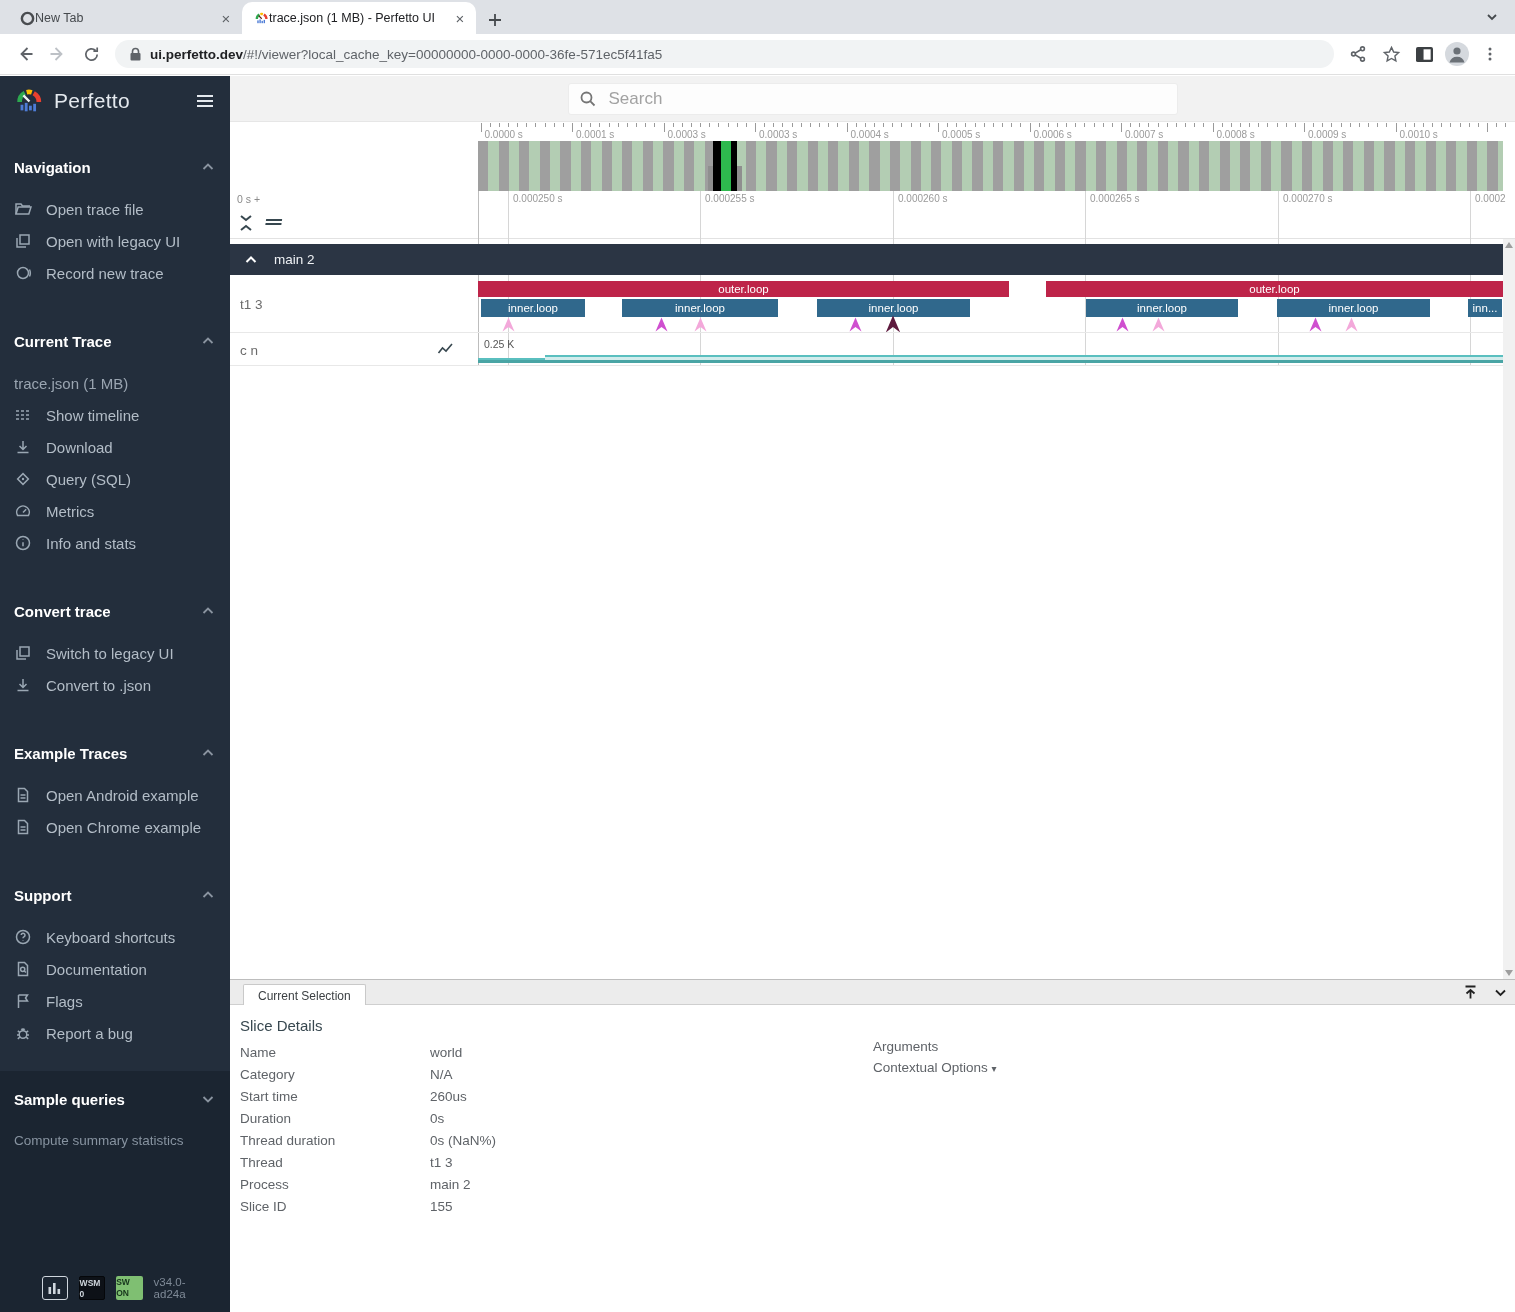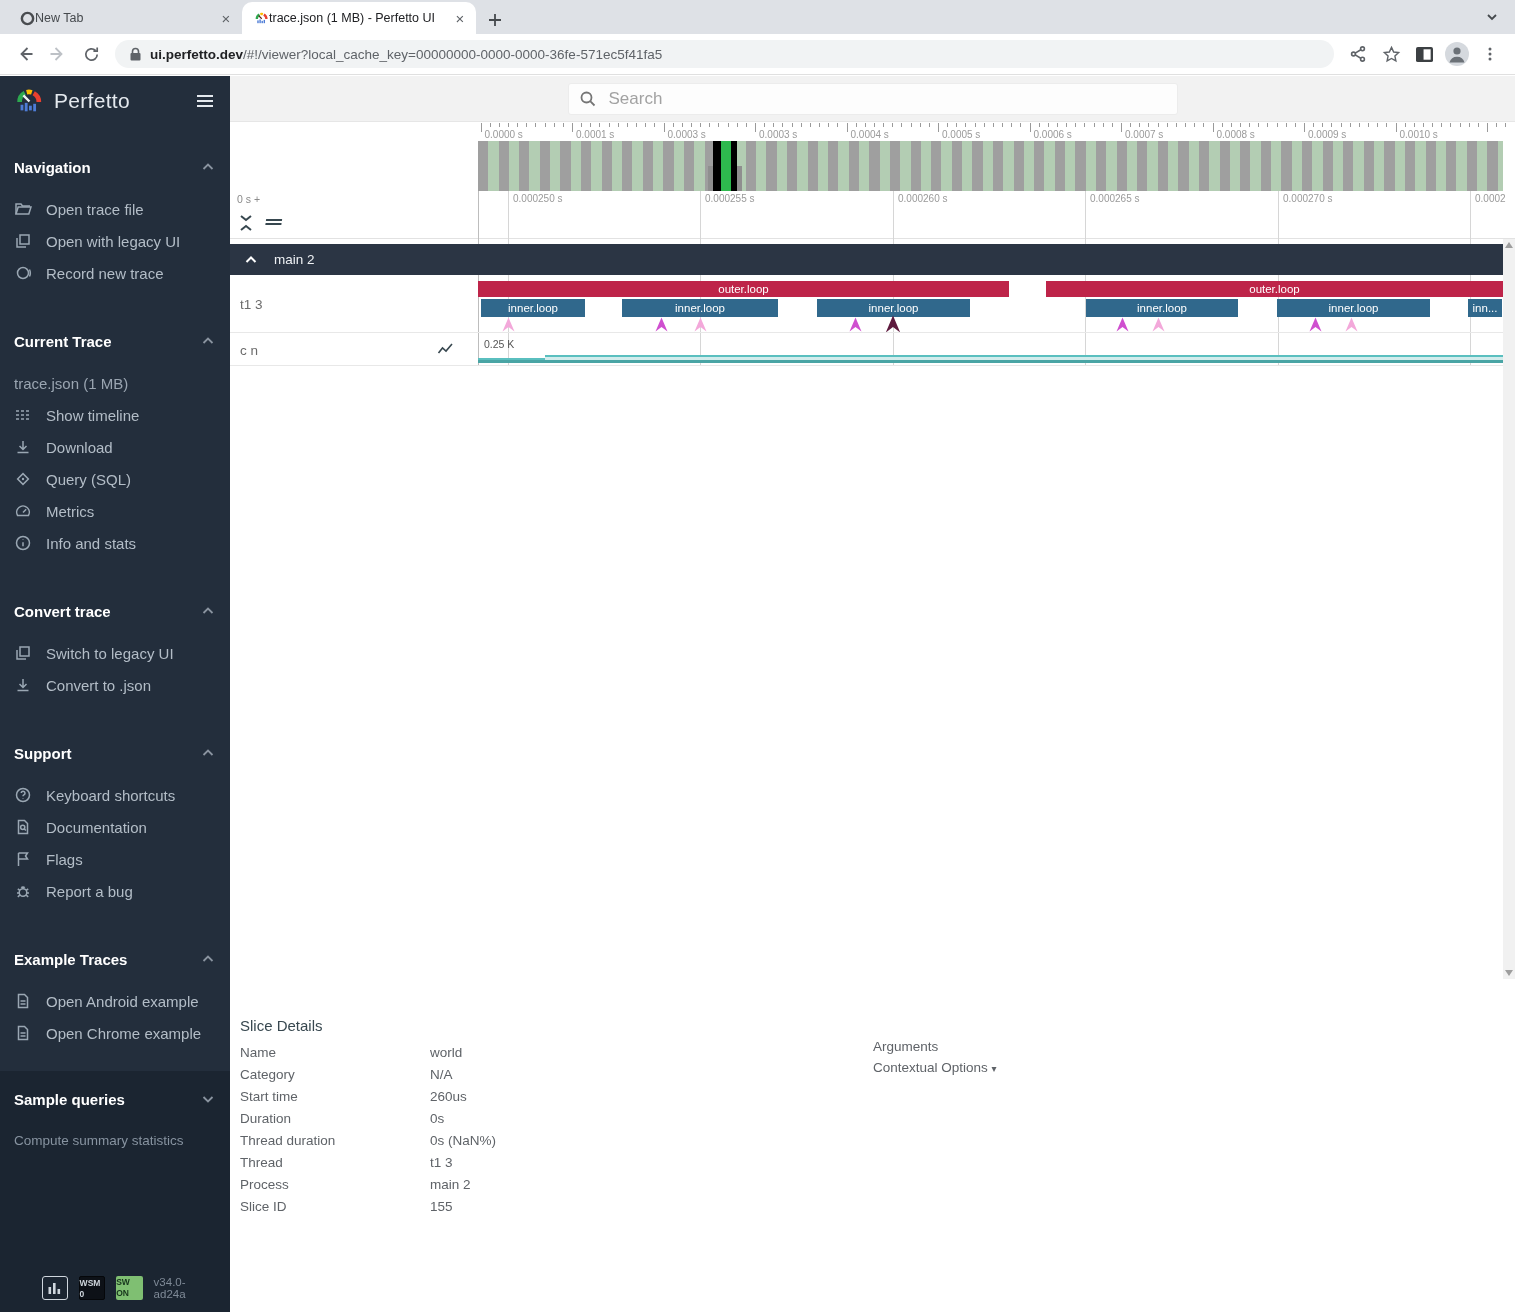--- a/index.html
+++ b/index.html
@@ -334,20 +334,48 @@
             <div class="sb-icon">
               <svg viewBox="0 0 18 18">
                 <path d="M9 3v8M5.5 8L9 11.5 12.5 8M3.5 14.5h11"></path>
               </svg>
             </div>
             <div class="sb-label">Convert to .json</div>
           </div>
         </div>
         <div class="sb-section">
           <div class="sb-title">
+            <div class="sb-title-text">Example Traces</div>
+            <div class="sb-chev">
+              <svg width="16" height="16" viewBox="0 0 16 16">
+                <path d="M3.5 10L8 5.5 12.5 10" stroke="#8a94a0" stroke-width="1.8" fill="none"></path>
+              </svg>
+            </div>
+          </div>
+          <div class="sb-item">
+            <div class="sb-icon">
+              <svg viewBox="0 0 18 18">
+                <path d="M4.5 2.5h6l3 3v10h-9z"></path>
+                <path d="M6.5 9h5M6.5 12h5"></path>
+              </svg>
+            </div>
+            <div class="sb-label">Open Android example</div>
+          </div>
+          <div class="sb-item">
+            <div class="sb-icon">
+              <svg viewBox="0 0 18 18">
+                <path d="M4.5 2.5h6l3 3v10h-9z"></path>
+                <path d="M6.5 9h5M6.5 12h5"></path>
+              </svg>
+            </div>
+            <div class="sb-label">Open Chrome example</div>
+          </div>
+        </div>
+        <div class="sb-section">
+          <div class="sb-title">
             <div class="sb-title-text">Support</div>
             <div class="sb-chev">
               <svg width="16" height="16" viewBox="0 0 16 16">
                 <path d="M3.5 10L8 5.5 12.5 10" stroke="#8a94a0" stroke-width="1.8" fill="none"></path>
               </svg>
             </div>
           </div>
           <div class="sb-item">
             <div class="sb-icon">
               <svg viewBox="0 0 18 18">
@@ -377,48 +405,20 @@
             <div class="sb-label">Flags</div>
           </div>
           <div class="sb-item">
             <div class="sb-icon">
               <svg viewBox="0 0 18 18">
                 <circle cx="9" cy="10.5" r="3.8"></circle>
                 <path d="M7.3 5.8a2.1 2.1 0 0 1 3.4 0M9 6.7V5M5.8 8.3 3.8 6.8M12.2 8.3l2-1.5M5.2 11H3M15 11h-2.2M5.8 13.2l-2 1.6M12.2 13.2l2 1.6"></path>
               </svg>
             </div>
             <div class="sb-label">Report a bug</div>
-          </div>
-        </div>
-        <div class="sb-section">
-          <div class="sb-title">
-            <div class="sb-title-text">Example Traces</div>
-            <div class="sb-chev">
-              <svg width="16" height="16" viewBox="0 0 16 16">
-                <path d="M3.5 10L8 5.5 12.5 10" stroke="#8a94a0" stroke-width="1.8" fill="none"></path>
-              </svg>
-            </div>
-          </div>
-          <div class="sb-item">
-            <div class="sb-icon">
-              <svg viewBox="0 0 18 18">
-                <path d="M4.5 2.5h6l3 3v10h-9z"></path>
-                <path d="M6.5 9h5M6.5 12h5"></path>
-              </svg>
-            </div>
-            <div class="sb-label">Open Android example</div>
-          </div>
-          <div class="sb-item">
-            <div class="sb-icon">
-              <svg viewBox="0 0 18 18">
-                <path d="M4.5 2.5h6l3 3v10h-9z"></path>
-                <path d="M6.5 9h5M6.5 12h5"></path>
-              </svg>
-            </div>
-            <div class="sb-label">Open Chrome example</div>
           </div>
         </div>
       </div>
     <div id="sample-section">
       <div class="sb-title">
         <span class="sb-title-text">Sample queries</span>
         <span class="sb-chev">
           <svg width="16" height="16" viewBox="0 0 16 16">
               <path d="M3.5 6l4.5 4.5L12.5 6" stroke="#8a94a0" stroke-width="1.8" fill="none"></path>
             </svg>
@@ -699,20 +699,33 @@
             <path d="M4 0L8 6H0z" fill="#9e9e9e"></path>
           </svg>
         </span>
       <span class="arr" style="bottom:3px;top:auto">
           <svg width="8" height="6" viewBox="0 0 8 6">
             <path d="M4 6L0 0h8z" fill="#9e9e9e"></path>
           </svg>
         </span>
     </div>
 
+    <div id="bp-tabbar">
+      <div id="bp-tab">Current Selection</div>
+      <span class="bp-ticon" style="left:1232px">
+        <svg width="17" height="17" viewBox="0 0 17 17" stroke="#212121" stroke-width="1.8" fill="none">
+            <path d="M3.5 2.5h10M8.5 14.5V6M4.5 9.5l4-3.5 4 3.5"></path>
+          </svg>
+      </span>
+      <span class="bp-ticon" style="left:1262px">
+        <svg width="17" height="17" viewBox="0 0 17 17" stroke="#212121" stroke-width="1.8" fill="none">
+            <path d="M4 6.5l4.5 4.5L13 6.5"></path>
+          </svg>
+      </span>
+    </div>
     <div id="bp-details">
       <div id="bp-title">Slice Details</div>
       <div id="bp-rows">
           <div class="det-row" style="top: 40px;"><div class="det-label" style="display: inline-block;">Name</div><div class="det-value" style="display: inline-block;">world</div></div>
           <div class="det-row" style="top: 62px;"><div class="det-label" style="display: inline-block;">Category</div><div class="det-value" style="display: inline-block;">N/A</div></div>
           <div class="det-row" style="top: 84px;"><div class="det-label" style="display: inline-block;">Start time</div><div class="det-value" style="display: inline-block;">260us</div></div>
           <div class="det-row" style="top: 106px;"><div class="det-label" style="display: inline-block;">Duration</div><div class="det-value" style="display: inline-block;">0s</div></div>
           <div class="det-row" style="top: 128px;"><div class="det-label" style="display: inline-block;">Thread duration</div><div class="det-value" style="display: inline-block;">0s (NaN%)</div></div>
           <div class="det-row" style="top: 150px;"><div class="det-label" style="display: inline-block;">Thread</div><div class="det-value" style="display: inline-block;">t1 3</div></div>
           <div class="det-row" style="top: 172px;"><div class="det-label" style="display: inline-block;">Process</div><div class="det-value" style="display: inline-block;">main 2</div></div>

